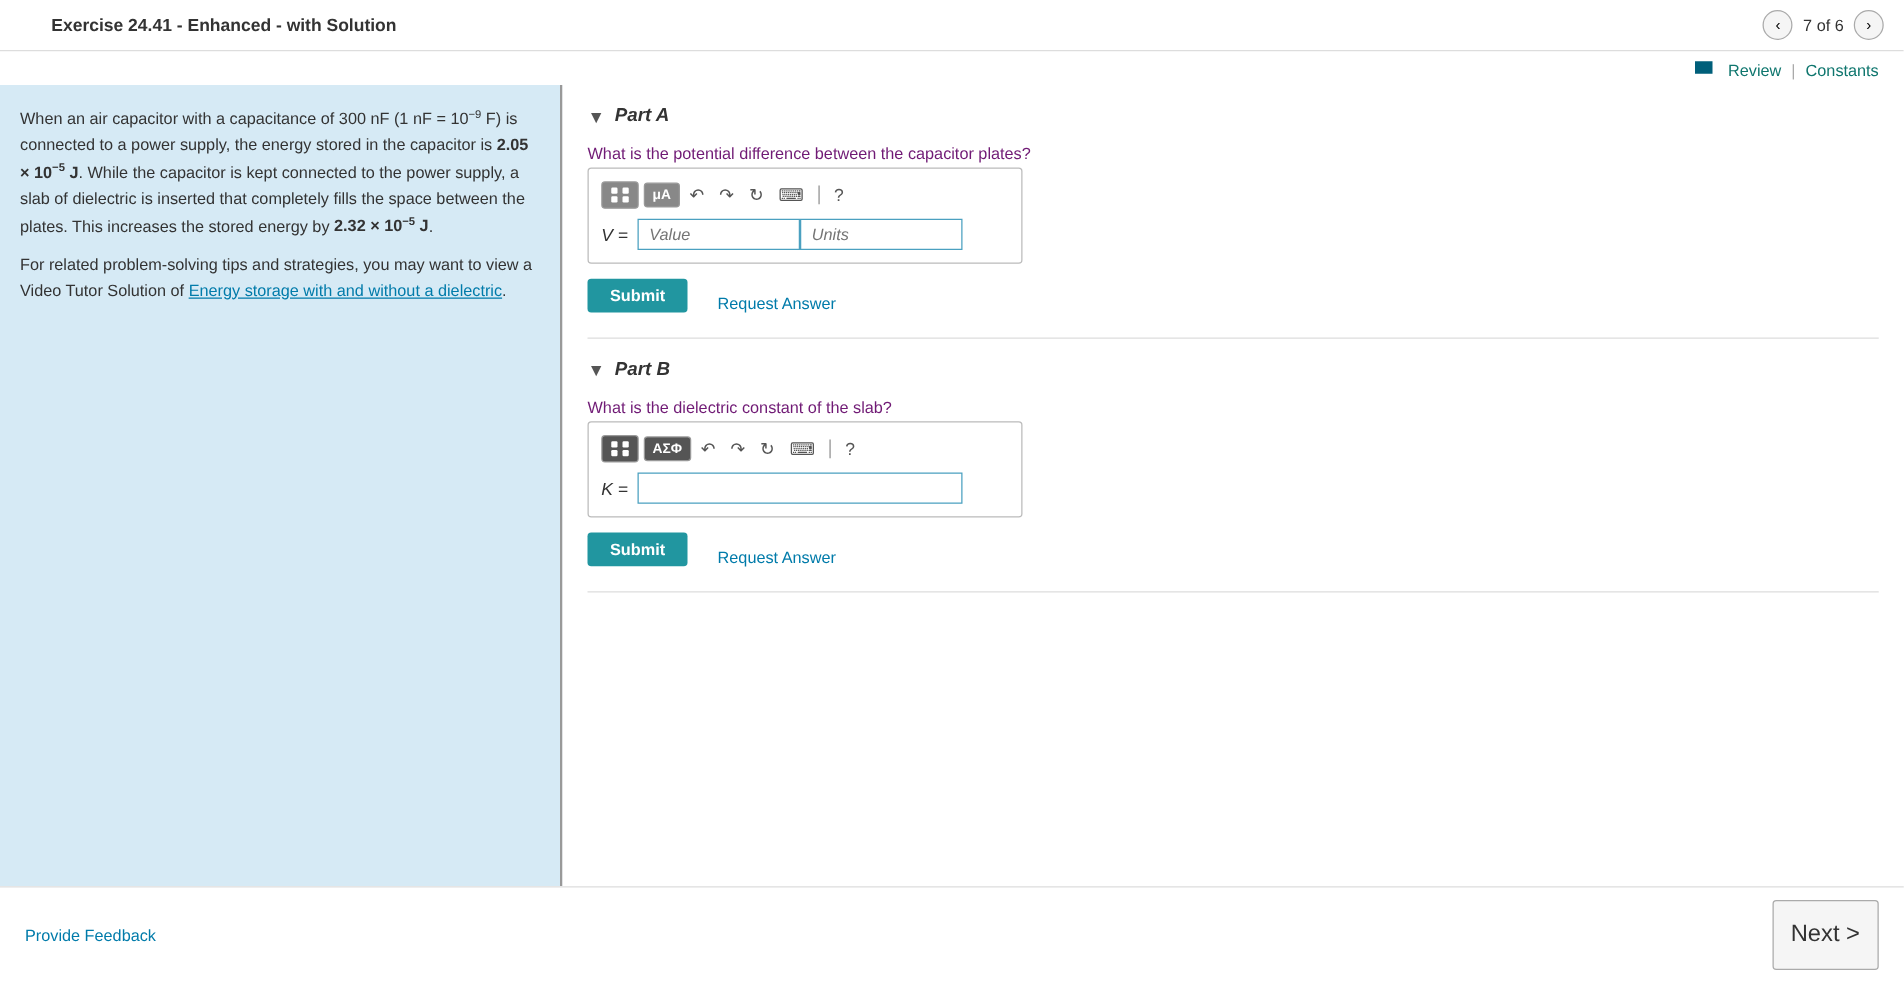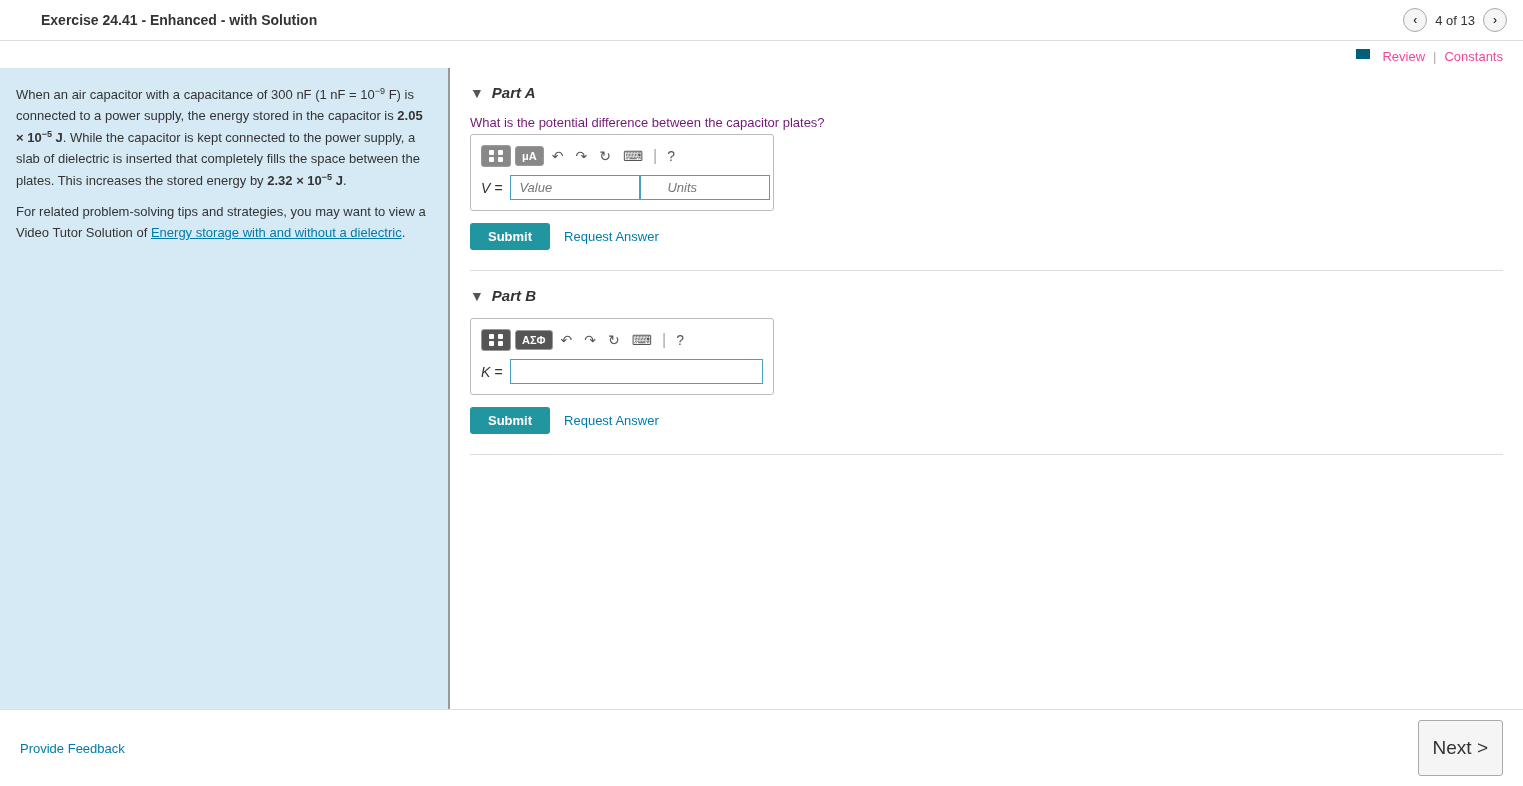--- a/index.html
+++ b/index.html
@@ -28,21 +28,21 @@
     .page-indicator { font-size: 13px; color: #333; }
 
     
     .top-links {
       display: flex;
       justify-content: flex-end;
       padding: 8px 20px 4px 0;
       gap: 8px;
       font-size: 13px;
     }
-    .top-links a { color: #ec4899; text-decoration: none; }
+    .top-links a { color: #0f766e; text-decoration: none; }
     .top-links .separator { color: #aaa; }
     .review-icon {
       display: inline-block;
       width: 14px; height: 10px;
       background: #005f7a;
       margin-right: 4px;
       vertical-align: middle;
     }
 
     
@@ -92,21 +92,21 @@
     .part-header .part-label { font-size: 15px; font-weight: bold; color: #333; font-style: italic; }
 
     .question-text { font-size: 13px; color: #701a75; margin-bottom: 4px; }
     .question-subtext { font-size: 13px; font-weight: bold; color: #333; margin-bottom: 10px; }
 
     
     .answer-box {
       border: 1px solid #bbb;
       border-radius: 3px;
       padding: 10px;
-      width: 304px;
+      width: 348px;
       background: #fff;
     }
     .toolbar {
       display: flex;
       align-items: center;
       gap: 4px;
       margin-bottom: 8px;
     }
     .tb-btn {
       border: 1px solid #999;
@@ -148,41 +148,41 @@
       padding: 4px 8px;
       font-size: 13px;
       color: #aaa;
       width: 130px;
       font-style: italic;
     }
     .units-input {
       border: 1px solid #4aa0c0;
       border-left: 1px solid #4aa0c0;
       outline: none;
-      padding: 4px 26px;
+      padding: 4px 8px;
       font-size: 13px;
       color: #aaa;
       width: 130px;
       font-style: italic;
     }
     .answer-input-single {
       border: 1px solid #4aa0c0;
       border-top: 1px solid #4aa0c0;
       outline: none;
       padding: 4px 8px;
       font-size: 13px;
       color: #333;
       width: 260px;
     }
 
     .action-row {
       margin-top: 12px;
       display: flex;
-      align-items: center;
-      gap: 14px;
+      align-items: flex-end;
+      gap: 24px;
     }
     .submit-btn {
       background: #2196a0;
       color: #fff;
       border: none;
       border-radius: 3px;
       padding: 6px 18px;
       font-size: 13px;
       font-weight: bold;
       cursor: pointer;
@@ -216,21 +216,21 @@
     sup { font-size: 9px; }
     .math-var { font-style: italic; }
   </style>
 </head>
 <body>
 
 <div class="header">
   <span class="header-title">Exercise 24.41 - Enhanced - with Solution</span>
   <div class="header-nav">
     <button class="nav-btn">‹</button>
-    <span class="page-indicator">4 of 13</span>
+    <span class="page-indicator">7 of 6</span>
     <button class="nav-btn">›</button>
   </div>
 </div>
 
 <div class="top-links">
   <span class="review-icon"></span>
   <a href="#" class="review-link">Review</a>
   <span class="separator">|</span>
   <a href="#" class="constants-link">Constants</a>
 </div>
@@ -291,20 +291,21 @@
         <a href="#" class="request-answer-link">Request Answer</a>
       </div>
     </div>
 
     <div class="part-section">
       <div class="part-header">
         <span class="arrow">▼</span>
         <span class="part-label">Part B</span>
       </div>
 
+      <p class="question-text">What is the dielectric constant of the slab?</p>
 
       <div class="answer-box">
         <div class="toolbar">
           <button class="tb-btn active">
             <svg width="16" height="14" viewBox="0 0 16 14" fill="white">
               <rect x="1" y="1" width="5" height="5" rx="1"></rect>
               <rect x="10" y="1" width="5" height="5" rx="1"></rect>
               <rect x="1" y="8" width="5" height="5" rx="1"></rect>
               <rect x="10" y="8" width="5" height="5" rx="1"></rect>
             </svg>

